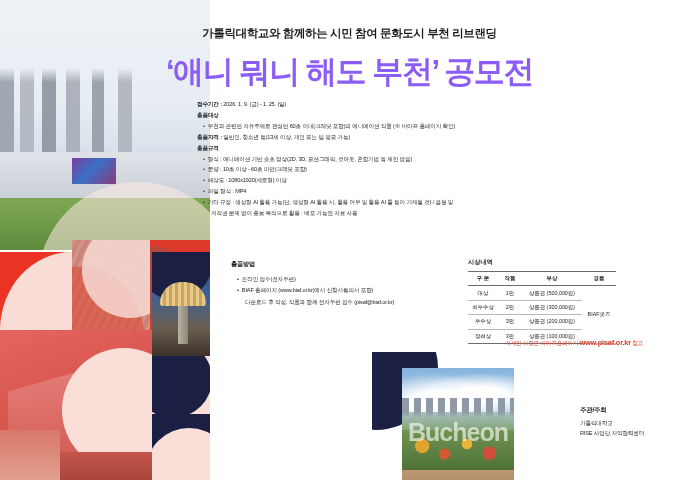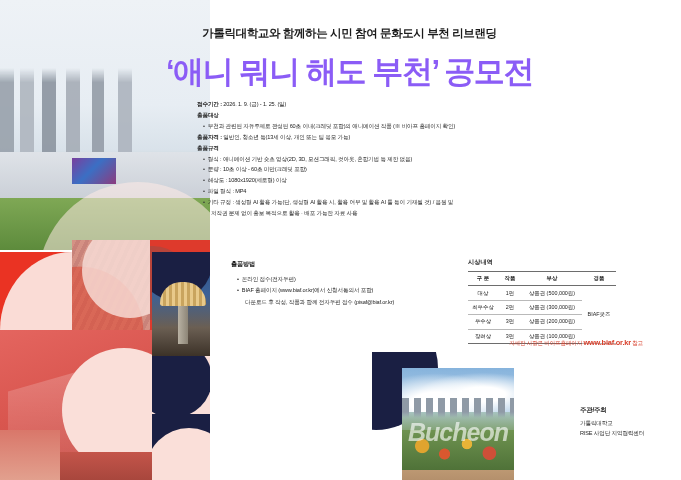--- a/index.html
+++ b/index.html
@@ -6,21 +6,21 @@
   html,body { width:681px; height:480px; overflow:hidden; }
   body {
     font-family:"Liberation Sans", sans-serif;
     background:#ffffff;
     position:relative;
   }
   #poster { position:absolute; inset:0; width:681px; height:480px; background:#fff; overflow:hidden; }
 
   
   .collage { position:absolute; overflow:hidden; }
-  .tile { position:absolute; overflow:hidden;font-style:italic; }
+  .tile { position:absolute; overflow:hidden; }
 
   
   .tl-photo {
     left:0; top:0; width:210px; height:250px;
     background:
       linear-gradient(to bottom,
         #eef2f6 0%, #e7edf3 42%, #dfe7ee 52%, #d9e2ea 60%,
         #b9c9c2 68%, #8fb06a 74%, #79a253 82%, #6d9a4a 100%);
   }
   .tl-photo .towers {
@@ -307,21 +307,21 @@
         <tr>
           <td>장려상</td>
           <td>3편</td>
           <td>상품권 (100,000원)</td>
         </tr>
       </tbody>
     </table>
   </div>
 
   <div class="sitenote">
-    <span>자세한 사항은 비아프홈페이지 </span><b>www.biaf.or.kr</b><span> 참고</span>
+    <span>자세한 사항은 비아프홈페이지 </span><b>www.pisaf.or.kr</b><span> 참고</span>
   </div>
 
   <div class="host">
     <span class="lbl">주관/주최</span>
     <div>가톨릭대학교</div>
     <div>RISE 사업단 지역협력센터</div>
   </div>
 
 </div>
 

